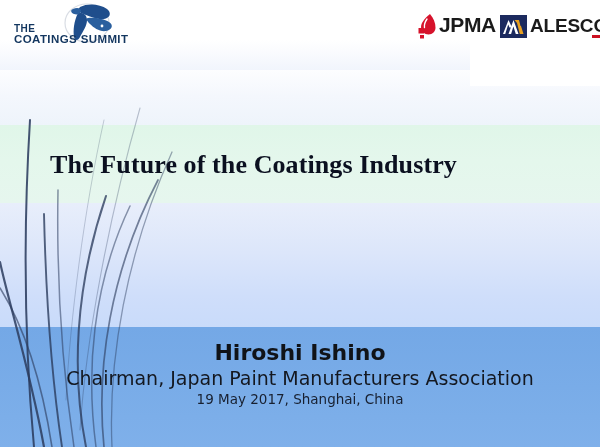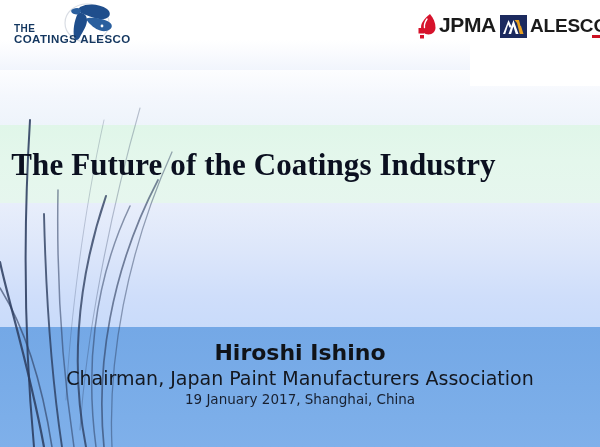--- a/index.html
+++ b/index.html
@@ -166,21 +166,21 @@
 
   
   #title {
     position: absolute;
     left: 0;
     top: 146px;
     width: 507px;
     text-align: center;
     font-family: "Liberation Serif", serif;
     font-weight: bold;
-    font-size: 31px;
+    font-size: 26px;
     line-height: 38px;
     color: #0b1020;
     letter-spacing: 0.1px;
   }
 
   
   #speaker-block {
     position: absolute;
     left: 0;
     top: 340px;
@@ -252,21 +252,21 @@
       <ellipse cx="25" cy="22" rx="22" ry="19" fill="none" stroke="#d9dde4" stroke-width="1.2"></ellipse>
       <path d="M18 6 C 26 2, 38 3, 45 8 C 50 12, 48 17, 42 18 C 36 19, 30 16, 24 14 C 19 12, 14 10, 18 6 Z" fill="#1f4e8c"></path>
       <path d="M26 17 C 33 16, 42 18, 47 21 C 52 24, 50 29, 44 30 C 38 31, 32 27, 28 23 C 25 20, 23 17, 26 17 Z" fill="#2a5f9e"></path>
       <path d="M16 12 C 21 11, 25 14, 25 19 C 25 25, 21 30, 18 36 C 16 40, 13 40, 12 36 C 11 29, 12 20, 16 12 Z" fill="#1f4e8c"></path>
       <path d="M11 8 C 15 6, 19 7, 19 10 C 19 13, 15 14, 12 13 C 9 12, 8 9, 11 8 Z" fill="#2a5f9e"></path>
       <circle cx="40" cy="25" r="1.4" fill="#ffffff"></circle>
       <circle cx="35" cy="30" r="1.0" fill="#ffffff"></circle>
     </svg>
     <div id="logo-summit-text">
       <span id="logo-summit-line1">THE</span>
-      <span id="logo-summit-line2">COATINGS ALESCO</span>
+      <span id="logo-summit-line2">COATINGS SUMMIT</span>
     </div>
   </div>
 
   <div id="logo-jpma">
     <svg id="logo-jpma-mark" viewBox="0 0 20 26">
       <path d="M12 1 C 6 6, 3 10, 3 14 C 3 18.5, 6.5 21.5, 10.5 21.5 C 14.5 21.5, 17.5 18.5, 17.5 14.5 C 17.5 10, 15.5 5, 12 1 Z" fill="#d6122b"></path>
       <rect x="0.5" y="15" width="5.5" height="5.5" fill="#d6122b"></rect>
       <rect x="2" y="22" width="4" height="3.5" fill="#d6122b"></rect>
       <path d="M9 6 C 7 9, 6 12, 6.5 14.5" stroke="#ffffff" stroke-width="1.4" fill="none" stroke-linecap="round"></path>
     </svg>
@@ -286,16 +286,16 @@
       <span id="logo-alesco-text">ALESCO</span>
       <span id="logo-alesco-underline"></span>
     </div>
   </div>
 
   <div id="title">The Future of the Coatings Industry</div>
 
   <div id="speaker-block">
     <span id="speaker-name">Hiroshi Ishino</span>
     <span id="speaker-chairman">Chairman, Japan Paint Manufacturers Association</span>
-    <span id="speaker-date">19 January 2017, Shanghai, China</span>
+    <span id="speaker-date">19 May 2017, Shanghai, China</span>
   </div>
 
 </div>
 
 </body></html>

